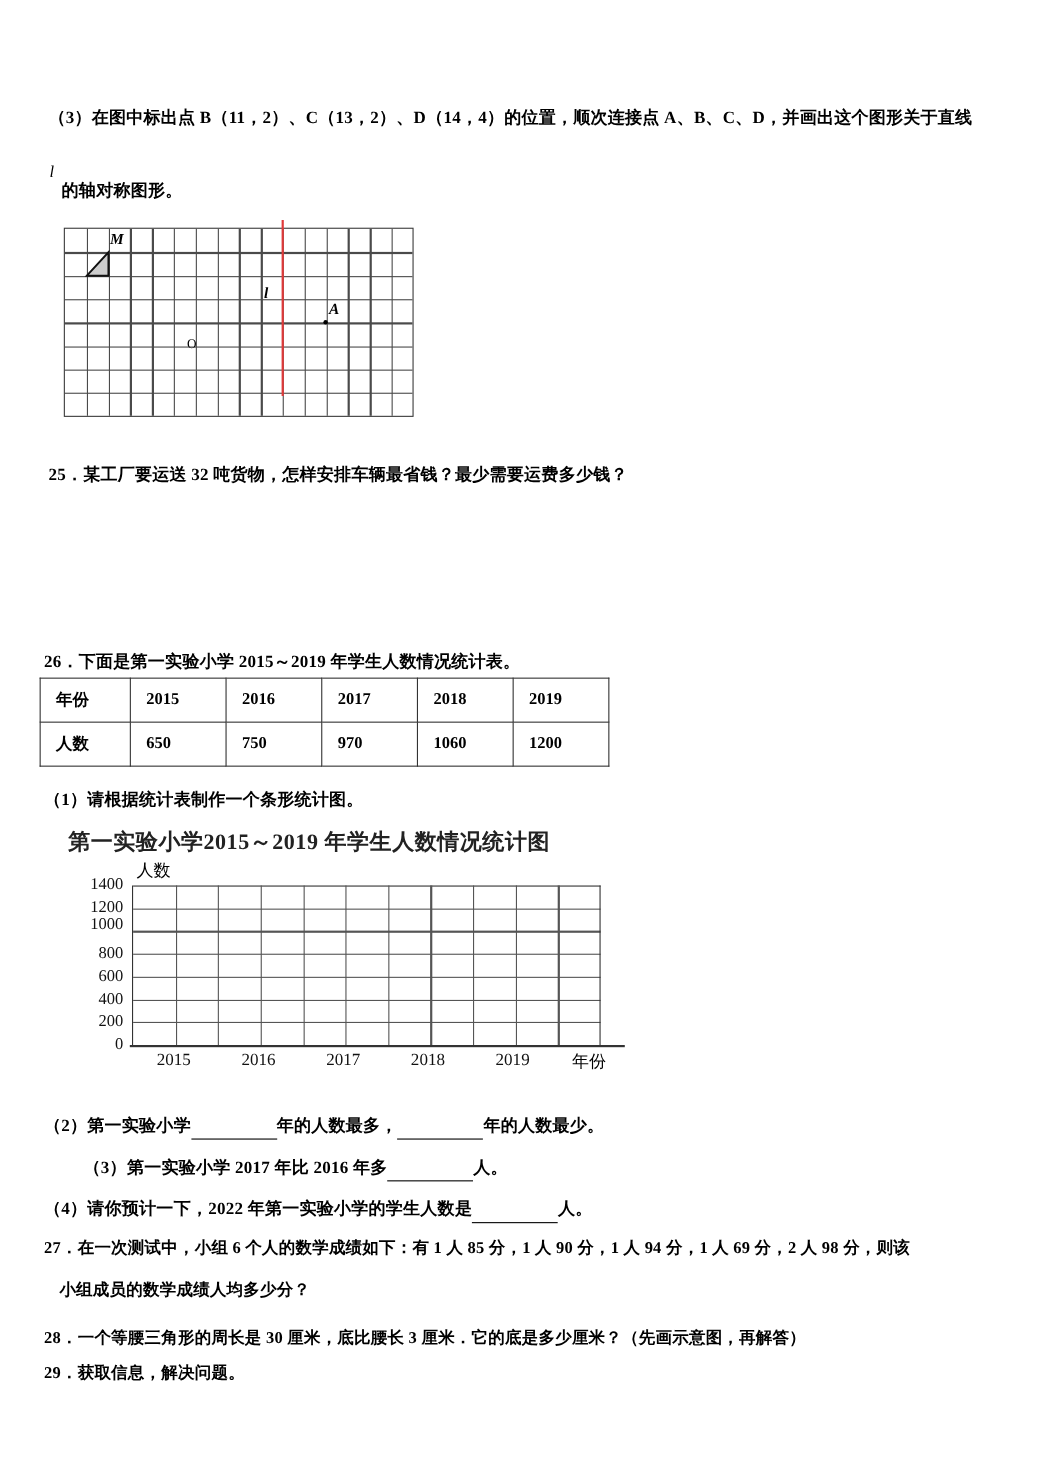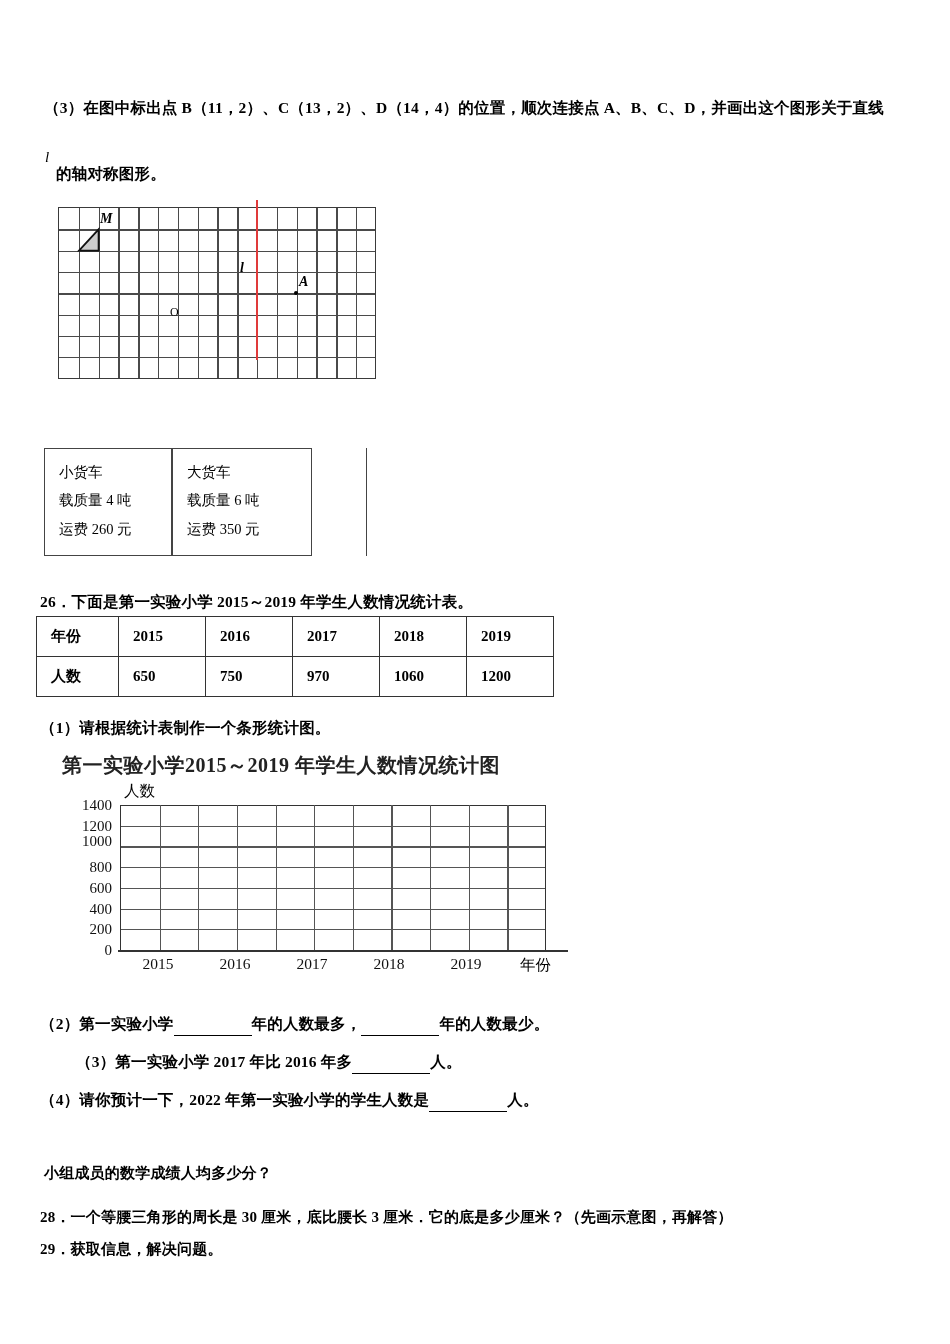--- a/index.html
+++ b/index.html
@@ -260,34 +260,22 @@
     <div class="redline" style="left:197px;"></div>
 
     <div class="dotA" style="left:235px; top:83px;"></div>
 
     <span class="lbl" style="left:41px; top:3px;">M</span>
     <span class="lbl" style="left:181px; top:52px;">l</span>
     <span class="lbl" style="left:240px; top:66px;">A</span>
     <span class="lbl-o" style="left:111px; top:97px;">O</span>
   </div>
 
-
-  <div class="trucktable">
-    <div class="truckcell">
-      <div>小货车</div>
-      <div>载质量 4 吨</div>
-      <div>运费 260 元</div>
-    </div>
-    <div class="truckcell second">
-      <div>大货车</div>
-      <div>载质量 6 吨</div>
-      <div>运费 350 元</div>
-    </div>
-    <div class="truckcell blankcell"></div>
-  </div>
+  <div class="qline" style="left:44px; top:420px;">25．某工厂要运送 32 吨货物，怎样安排车辆最省钱？最少需要运费多少钱？</div>
+
 
   <div class="qline" style="left:40px; top:590px;">26．下面是第一实验小学 2015～2019 年学生人数情况统计表。</div>
 
   <table class="stattable">
     <tbody>
         <tr>
       <td class="hdr">年份</td>
       <td class="val">2015</td>
       <td class="val">2016</td>
       <td class="val">2017</td>
@@ -365,19 +353,20 @@
   </div>
 
   <div class="qline" style="left:40px; top:1050px;margin-left:36px;">
     <span>（3）第一实验小学 2017 年比 2016 年多</span><span class="blank-u" style="width:78px;">&nbsp;</span><span>人。</span>
   </div>
 
   <div class="qline" style="left:40px; top:1088px;">
     <span>（4）请你预计一下，2022 年第一实验小学的学生人数是</span><span class="blank-u" style="width:78px;">&nbsp;</span><span>人。</span>
   </div>
 
-  <div class="qline" style="left:44px; top:1162px; font-size:15px;">小组成员的数学成绩人均多少分？</div>
+  <div class="qline" style="left:40px; top:1124px; font-size:15px;">27．在一次测试中，小组 6 个人的数学成绩如下：有 1 人 85 分，1 人 90 分，1 人 94 分，1 人 69 分，2 人 98 分，则该</div>
+  <div class="qline" style="left:54px; top:1162px; font-size:15px;">小组成员的数学成绩人均多少分？</div>
 
   <div class="qline" style="left:40px; top:1206px; font-size:15px;">28．一个等腰三角形的周长是 30 厘米，底比腰长 3 厘米．它的底是多少厘米？（先画示意图，再解答）</div>
 
   <div class="qline" style="left:40px; top:1238px; font-size:15px;">29．获取信息，解决问题。</div>
 
 </div>
 
 </body></html>

